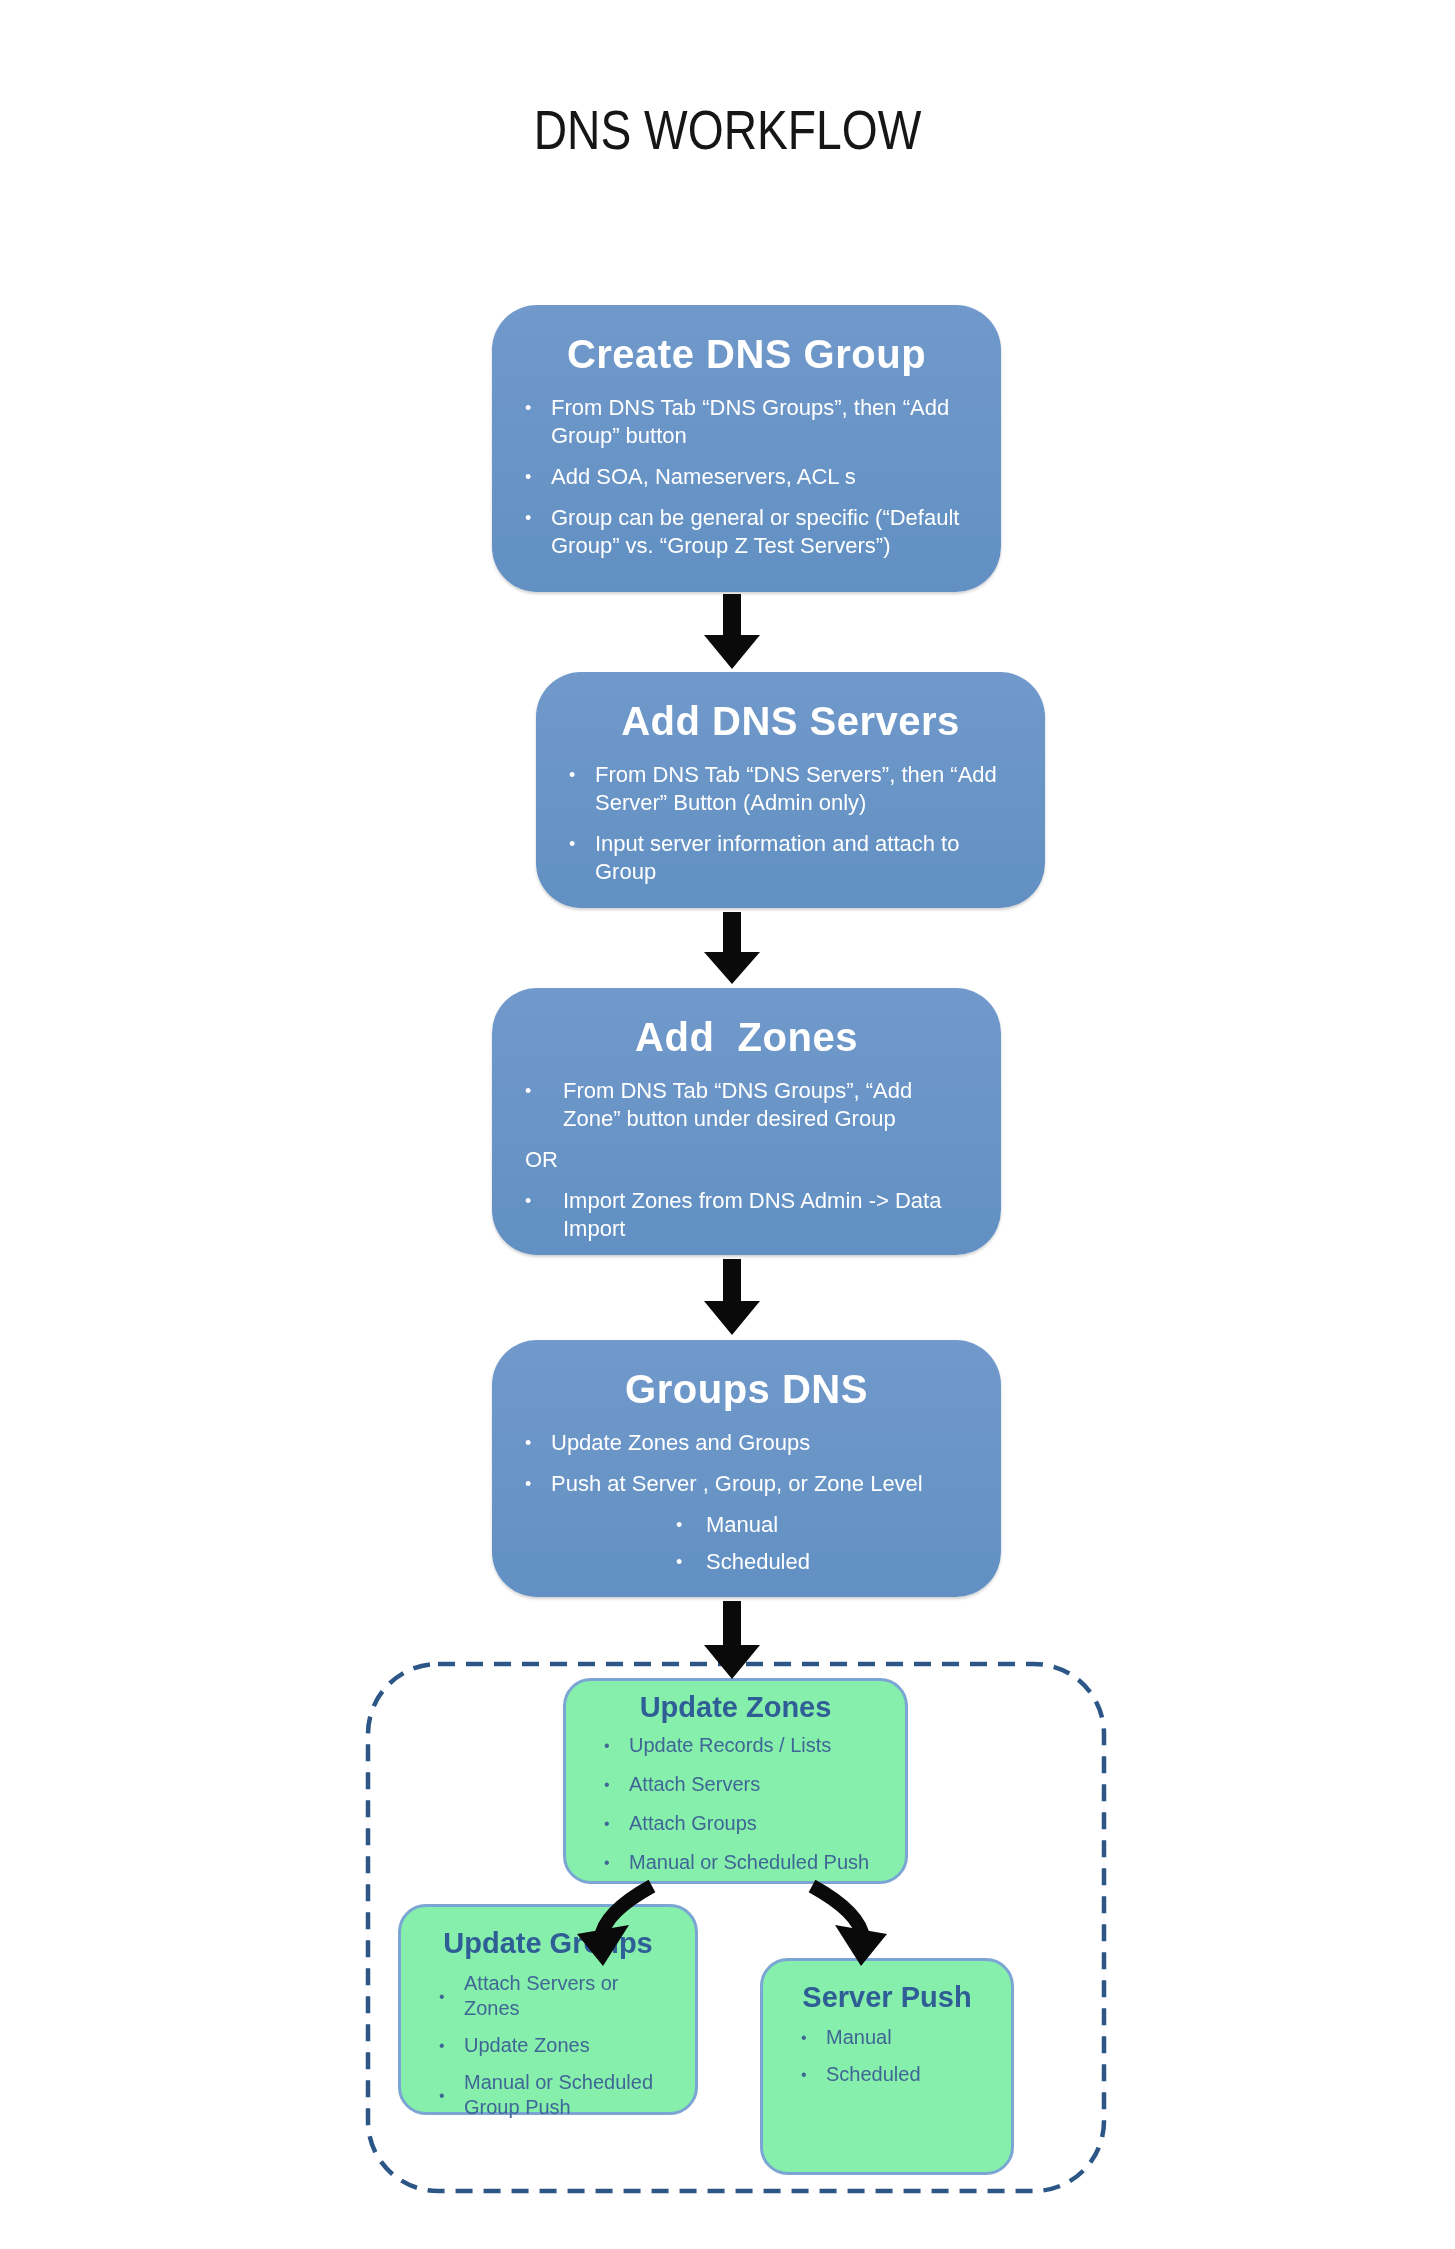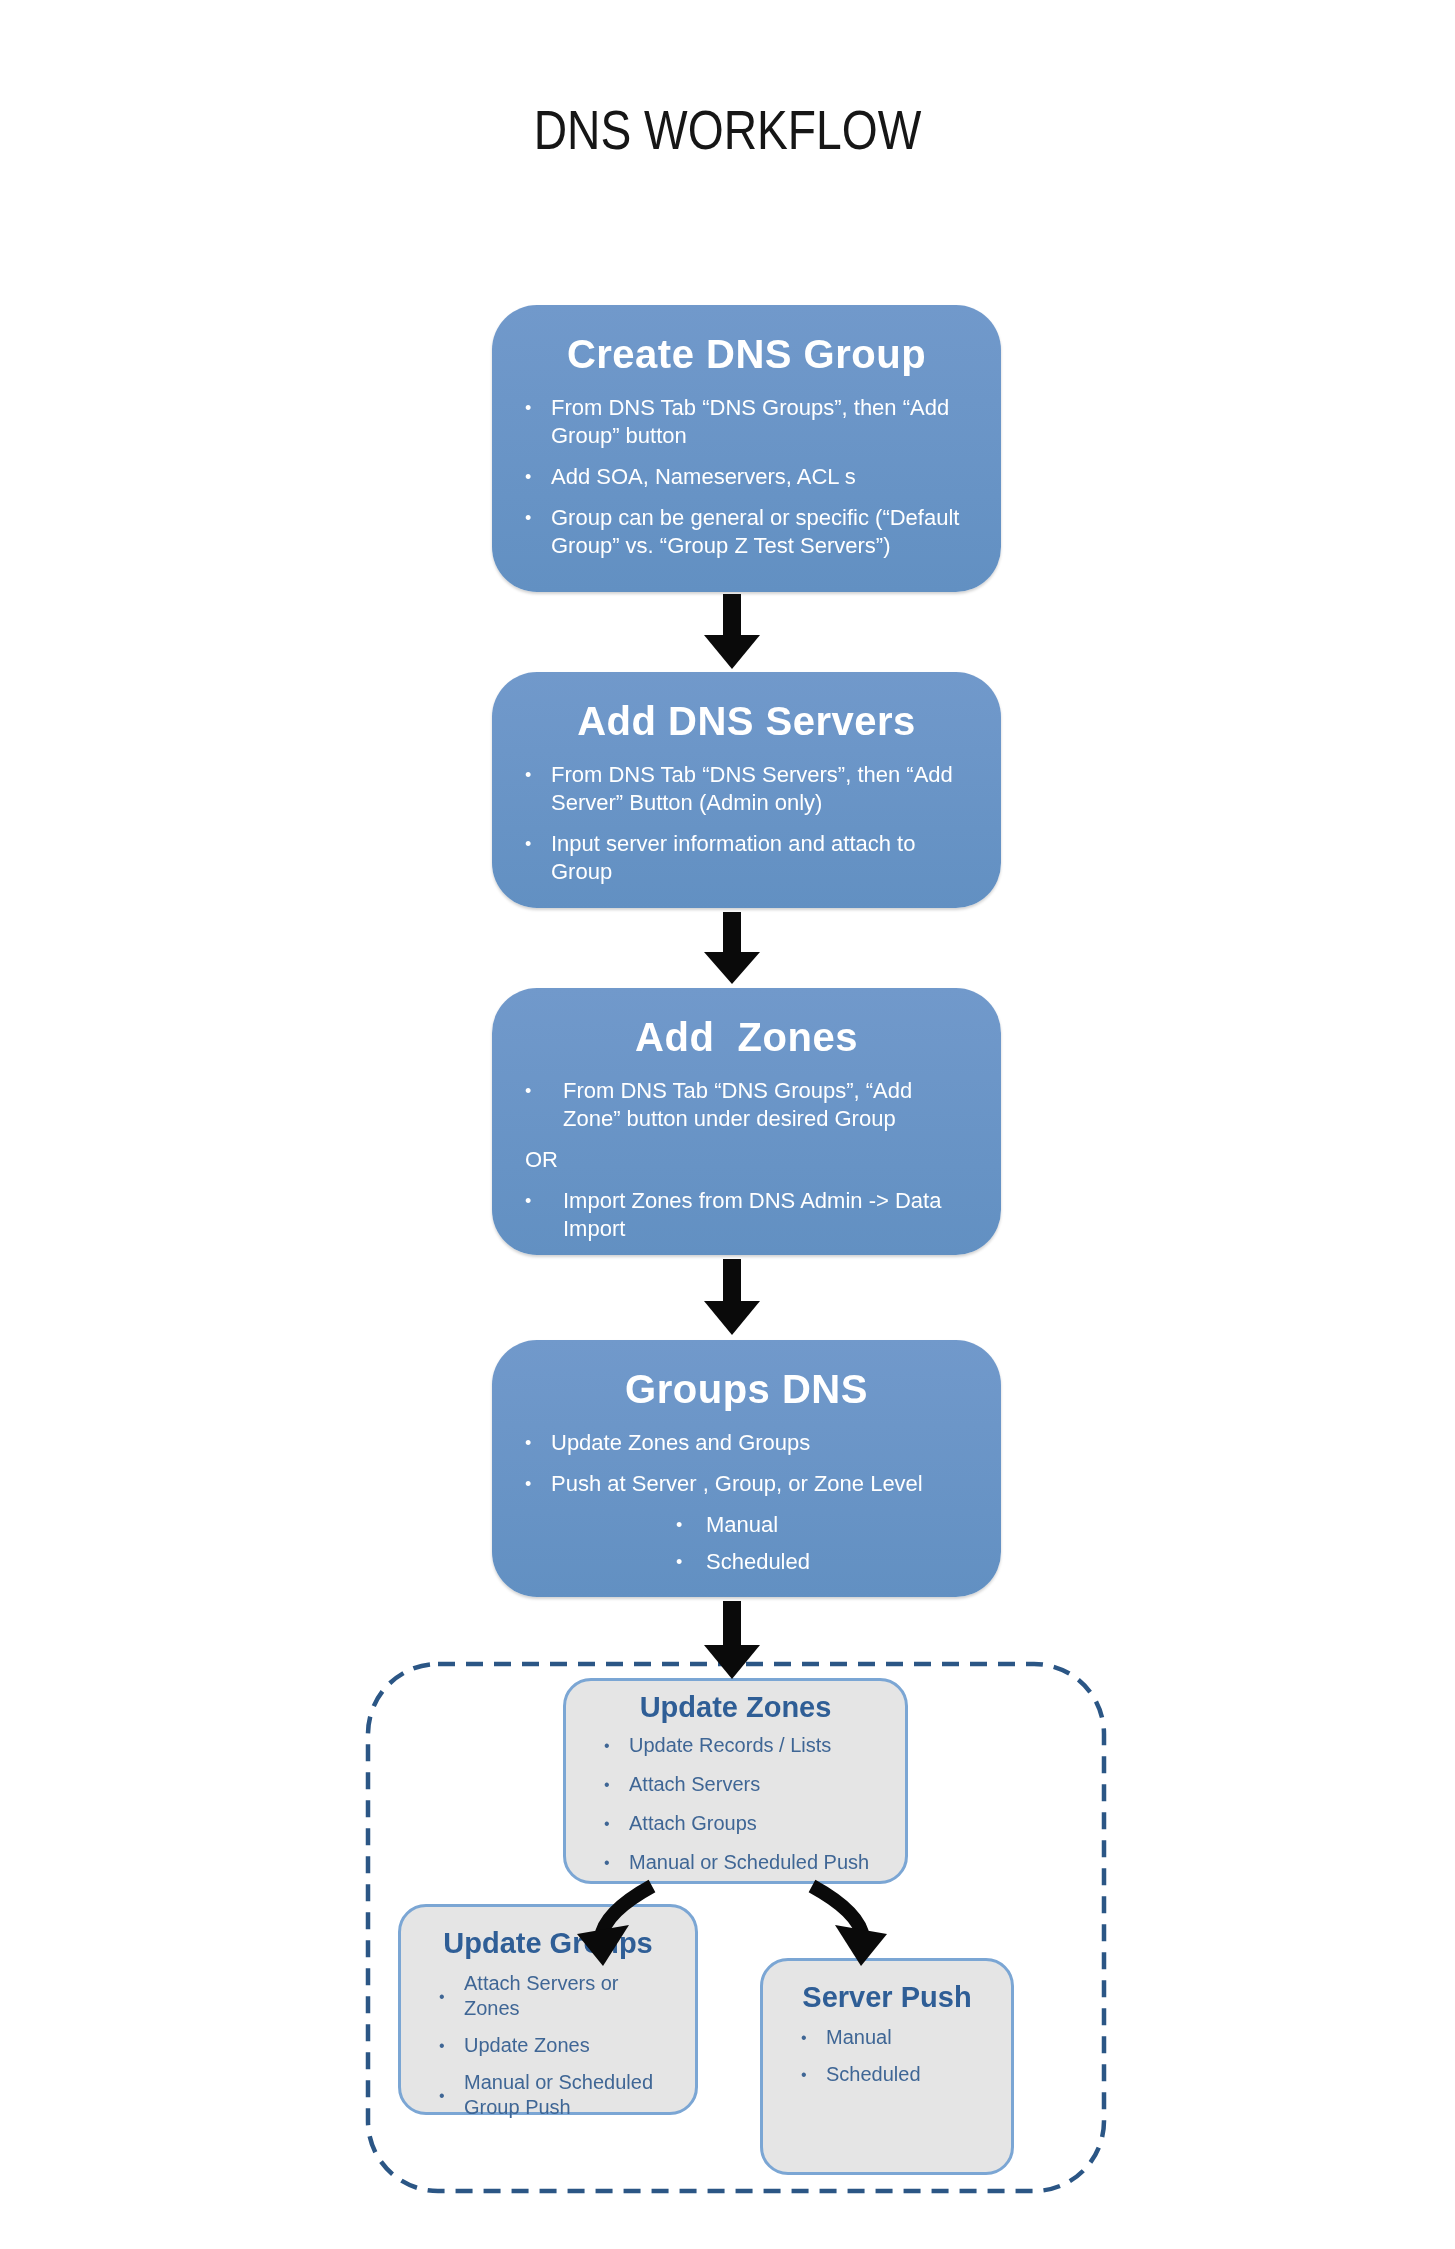--- a/index.html
+++ b/index.html
@@ -17,41 +17,41 @@
     letter-spacing:0px; white-space:pre;
   }
   
   .flowbox {
     position:absolute; left:492px; width:509px; box-sizing:border-box;
     border-radius:45px; color:#ffffff; z-index:1;
     background:linear-gradient(180deg, var(--box_blue_top,#7199cb) 0%, var(--box_blue_bottom,#6290c2) 100%);
     box-shadow:0 2px 3px rgba(0,0,0,0.18);
   }
   .fb1 { top:305px; height:287px; }
-  .fb2 { top:672px; height:236px; }
+  .fb2 { top:672px; height:236px;margin-left:44px; }
   .fb3 { top:988px; height:267px; }
   .fb4 { top:1340px; height:257px; }
   .fb-heading {
     margin-top:27px; text-align:center; font-size:40px; font-weight:700;
     white-space:pre; letter-spacing:0.5px;
   }
   .fb-body { margin-top:17px; padding:0 40px 0 33px; }
   .bullet-row { display:flex; font-size:22px; line-height:28px; margin-bottom:13px; }
   .bullet-row::before {
     content:"\2022"; flex:none; width:26px; font-size:18px; line-height:28px;
   }
   .gap-wide::before { width:38px; }
   .no-bullet::before { content:""; width:0; }
   .fb-sub { margin-top:8px; display:flex; flex-direction:column; align-items:center; }
   .sub-col { display:flex; flex-direction:column; gap:9px; }
   .sub-row { display:flex; font-size:22px; line-height:28px; }
   .sub-row::before { content:"\2022"; flex:none; width:30px; font-size:18px; line-height:28px; }
   
   .outline-box {
-    position:absolute; box-sizing:border-box; background:#e5e5e5; z-index:2;
+    position:absolute; box-sizing:border-box; background:#86efac; z-index:2;
     border:3.5px solid var(--outline_border,#7ba6d4);
     border-radius:28px; color:var(--outline_text,#3f6695);
   }
   .ob1 { left:563px; top:1678px; width:345px; height:206px; }
   .ob2 { left:398px; top:1904px; width:300px; height:211px; }
   .ob3 { left:760px; top:1958px; width:254px; height:217px; }
   .ob-heading {
     text-align:center; font-size:29px; font-weight:700;
     color:var(--outline_heading,#2f5e96);
   }

